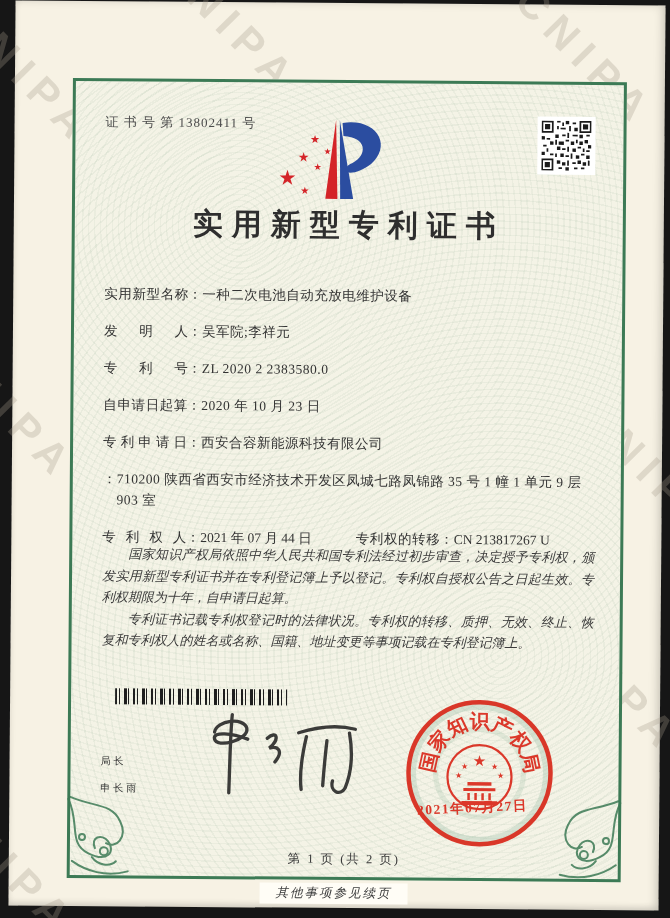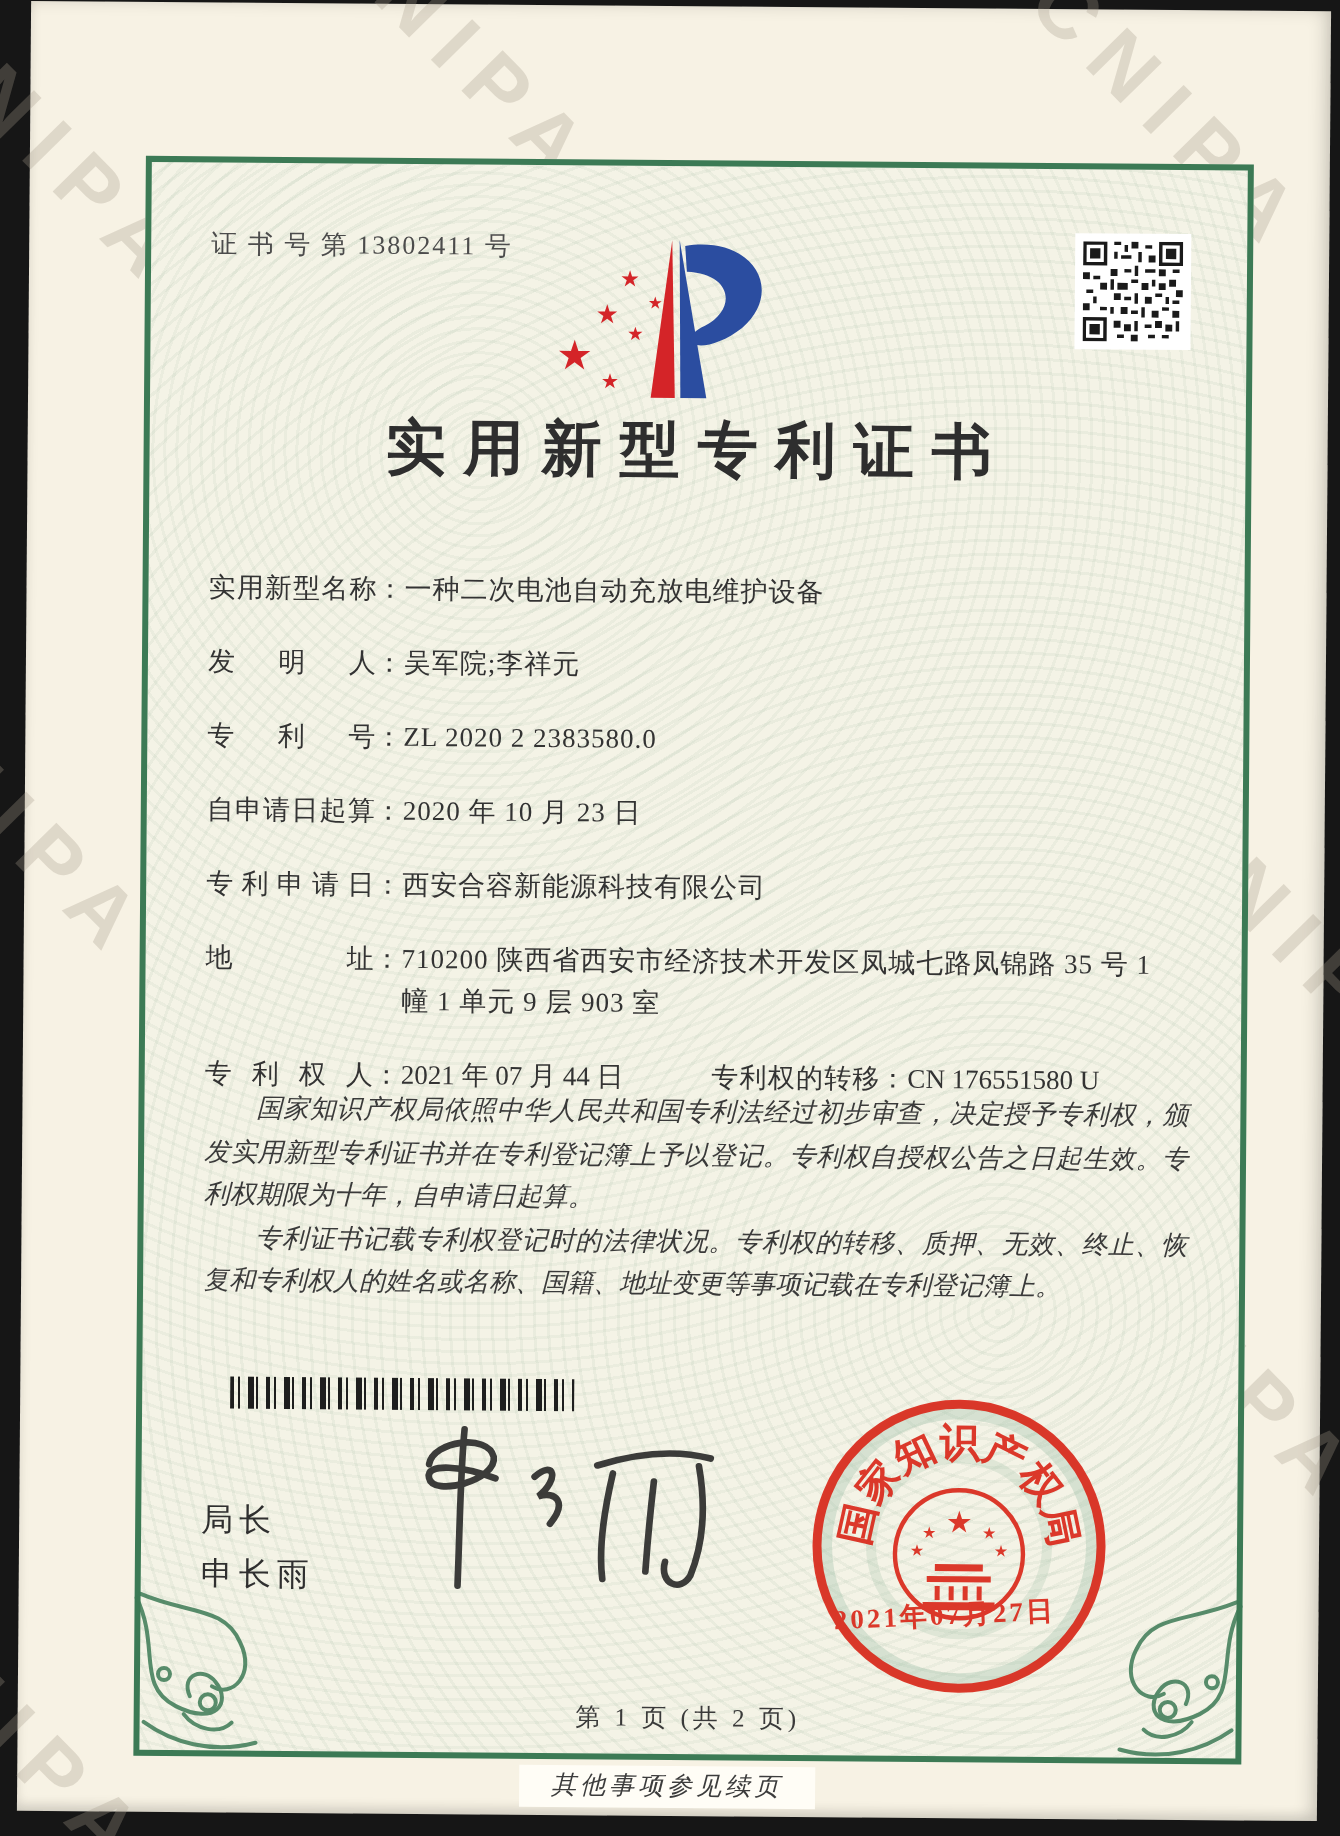--- a/index.html
+++ b/index.html
@@ -47,21 +47,21 @@
   .paras{position:absolute;left:30px;top:462px;width:492px;font-size:13px;line-height:21.5px;color:#3a3a3a;font-style:italic;}
   .paras p{margin:0;text-indent:2em;text-align:justify;}
   .barcode{
     position:absolute;left:44px;top:607px;width:172px;height:16px;
     background:repeating-linear-gradient(90deg,
       #1e1e1e 0 2px, transparent 2px 4px,
       #1e1e1e 4px 5px, transparent 5px 9px,
       #1e1e1e 9px 12px, transparent 12px 13px,
       #1e1e1e 13px 14px, transparent 14px 18px);
   }
-  .director{position:absolute;left:30px;top:666px;font-size:16px;color:#2f2f2f;letter-spacing:3px;line-height:27px;}
+  .director{position:absolute;left:30px;top:666px;font-size:10px;color:#2f2f2f;letter-spacing:3px;line-height:27px;}
   .sig{position:absolute;left:132px;top:624px;width:176px;height:98px;}
   .seal{position:absolute;left:331px;top:611px;width:156px;height:156px;z-index:4;}
   .page-ind{position:absolute;left:0;top:768px;width:548px;text-align:center;font-size:12.5px;color:#3a3a3a;letter-spacing:2px;}
   .flourish{position:absolute;width:96px;height:96px;z-index:3;}
   .fl-left{left:-12px;top:710px;}
   .fl-right{right:-12px;top:710px;transform:scaleX(-1);}
   .footer-note{
     position:absolute;left:0;top:880px;width:650px;text-align:center;z-index:2;
   }
   .footer-note span{
@@ -133,32 +133,31 @@
         <span class="flabel">自申请日起算</span>
           <span class="fcolon">：</span>
         <span class="fvalue">2020 年 10 月 23 日</span>
       </div>
       <div class="frow">
         <span class="flabel">专利申请日</span>
           <span class="fcolon">：</span>
         <span class="fvalue">西安合容新能源科技有限公司</span>
       </div>
       <div class="frow">
-        <span class="flabel">地址</span>
           <span class="fcolon">：</span>
         <span class="fvalue">710200 陕西省西安市经济技术开发区凤城七路凤锦路 35 号 1 幢 1 单元 9 层 903 室</span>
       </div>
       <div class="frow grant-row">
         <span class="flabel">专利权人</span>
           <span class="fcolon">：</span>
         <span>2021 年 07 月 44 日</span>
         <span class="grant-right">
           <span class="flabel">专利权的转移</span>
             <span class="fcolon">：</span>
-          <span>CN 176551580 U</span>
+          <span>CN 213817267 U</span>
         </span>
       </div>
     </div>
 
     <div class="paras">
       <p>国家知识产权局依照中华人民共和国专利法经过初步审查，决定授予专利权，颁发实用新型专利证书并在专利登记簿上予以登记。专利权自授权公告之日起生效。专利权期限为十年，自申请日起算。</p>
       <p>专利证书记载专利权登记时的法律状况。专利权的转移、质押、无效、终止、恢复和专利权人的姓名或名称、国籍、地址变更等事项记载在专利登记簿上。</p>
     </div>
 
     <div class="barcode"></div>

